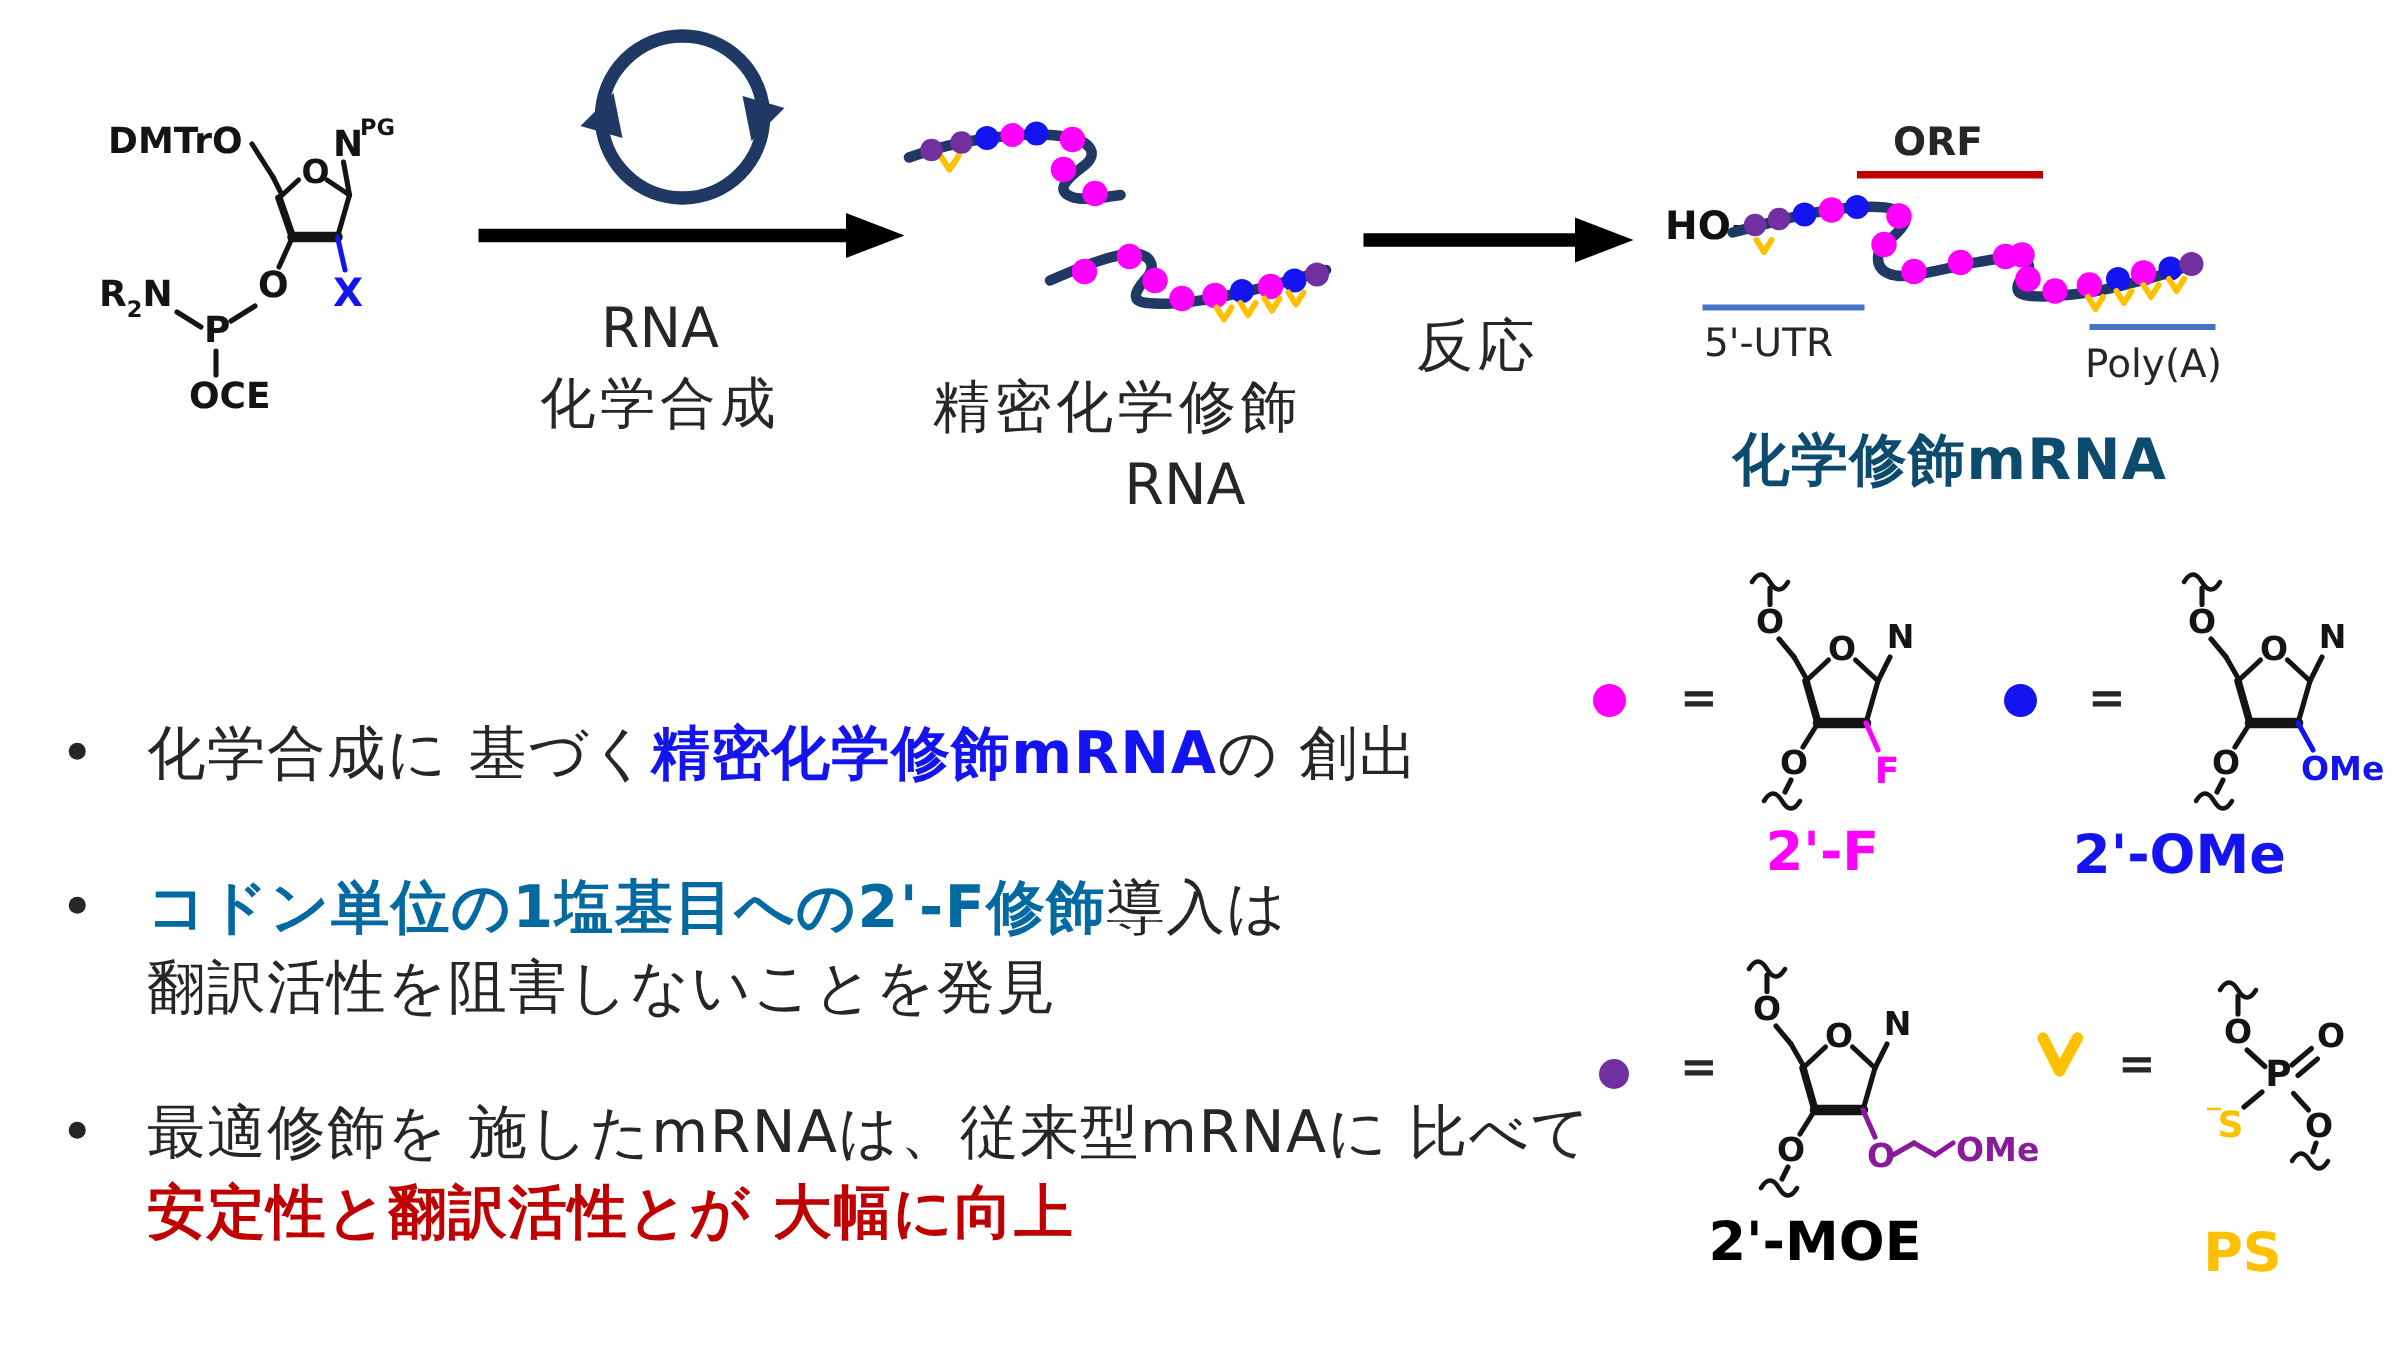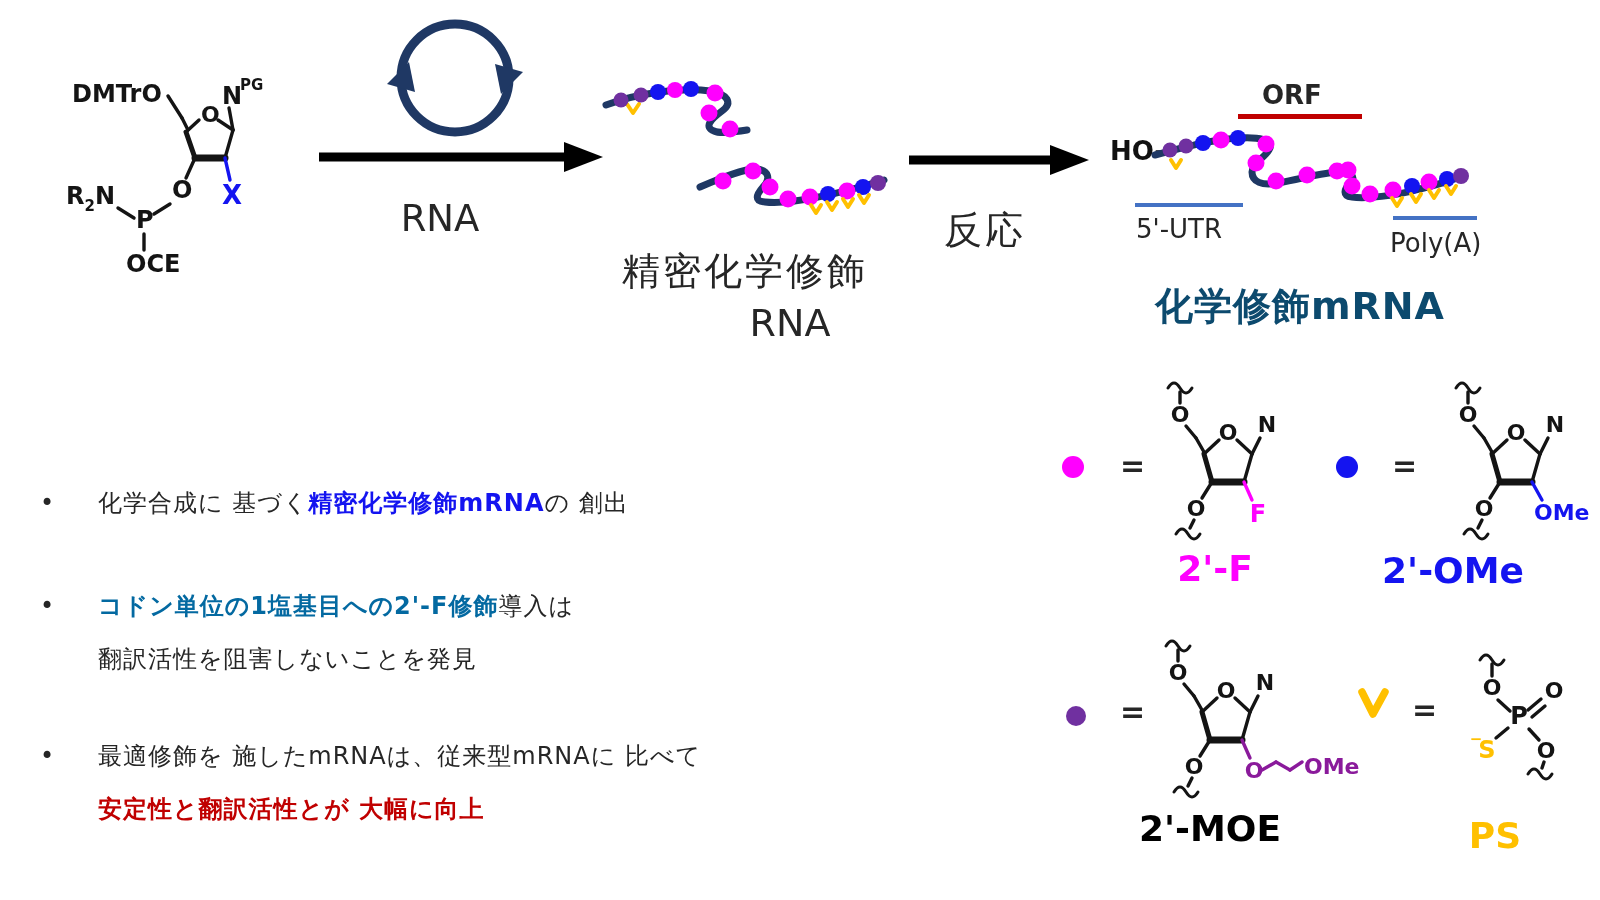--- a/index.html
+++ b/index.html
@@ -36,21 +36,21 @@
   .cycle{stroke:#1F3864;stroke-width:9;fill:none;}
   .cycle-head{fill:#1F3864;stroke:none;}
   
   .step-label{font-size:37px;color:#262626;text-align:center;letter-spacing:3px;line-height:50px;}
   .annot{font-size:26px;color:#262626;}
   .ho{font-size:26px;font-weight:bold;color:#111;}
   .redline{background:#C00000;height:5px;}
   .blueline{background:#4472C4;height:4px;}
   .mrna-title{font-size:38px;font-weight:bold;color:#0c4a6e;text-align:right;letter-spacing:1px;}
   
-  .bullet-row{left:40px;font-size:24px;letter-spacing:1px;line-height:46px;white-space:nowrap;}
+  .bullet-row{left:40px;font-size:39px;letter-spacing:1px;line-height:46px;white-space:nowrap;}
   .bmark{display:inline-block;width:58px;color:#262626;}
   .indent{left:98px;}
   .seg-blue{color:#1414F0;font-weight:bold;}
   .seg-mag{color:#0369a1;font-weight:bold;}
   .seg-red{color:#C00000;font-weight:bold;}
   
   .leg-dot{border-radius:50%;width:22px;height:22px;}
   .leg-eq{font-size:30px;font-weight:600;color:#262626;}
   .leg-label{font-size:36px;font-weight:bold;text-align:center;}
 </style>
@@ -94,20 +94,21 @@
   <polygon class="cycle-head" points="32,84 4,76 26,54"></polygon>
 </svg>
 
 <svg class="abs" style="left:315px;top:139px" width="295" height="36" viewBox="0 0 295 36">
   <line class="arrow-line" x1="4" y1="18" x2="252" y2="18"></line>
   <polygon class="arrow-head" points="249,3 288,18 249,33"></polygon>
 </svg>
 
 <div class="abs step-label" style="left:330px;top:194px;width:220px">
   <div style="letter-spacing:0">RNA</div>
+  <div>化学合成</div>
 </div>
 
 <svg class="abs" style="left:593px;top:72px" width="312" height="152" viewBox="0 0 312 152">
   <path class="strand" d="M13,33 C45,21 90,15 117,19 C135,22 140,31 129,39 C117,48 111,55 121,59 C127,62 141,60 154,58"></path>
   <path class="strand" d="M107,115 C130,105 150,97 163,97 C176,98 178,107 170,115 C163,123 161,129 172,130 C196,133 246,122 291,108"></path>
   <path class="vmark" d="M34,32 l6,9 l6,-9"></path>
   <circle class="dp" cx="28" cy="28" r="7.5"></circle>
   <circle class="dp" cx="48" cy="23" r="7.5"></circle>
   <circle class="db" cx="65" cy="20" r="8"></circle>
   <circle class="dm" cx="82" cy="18" r="8"></circle>

